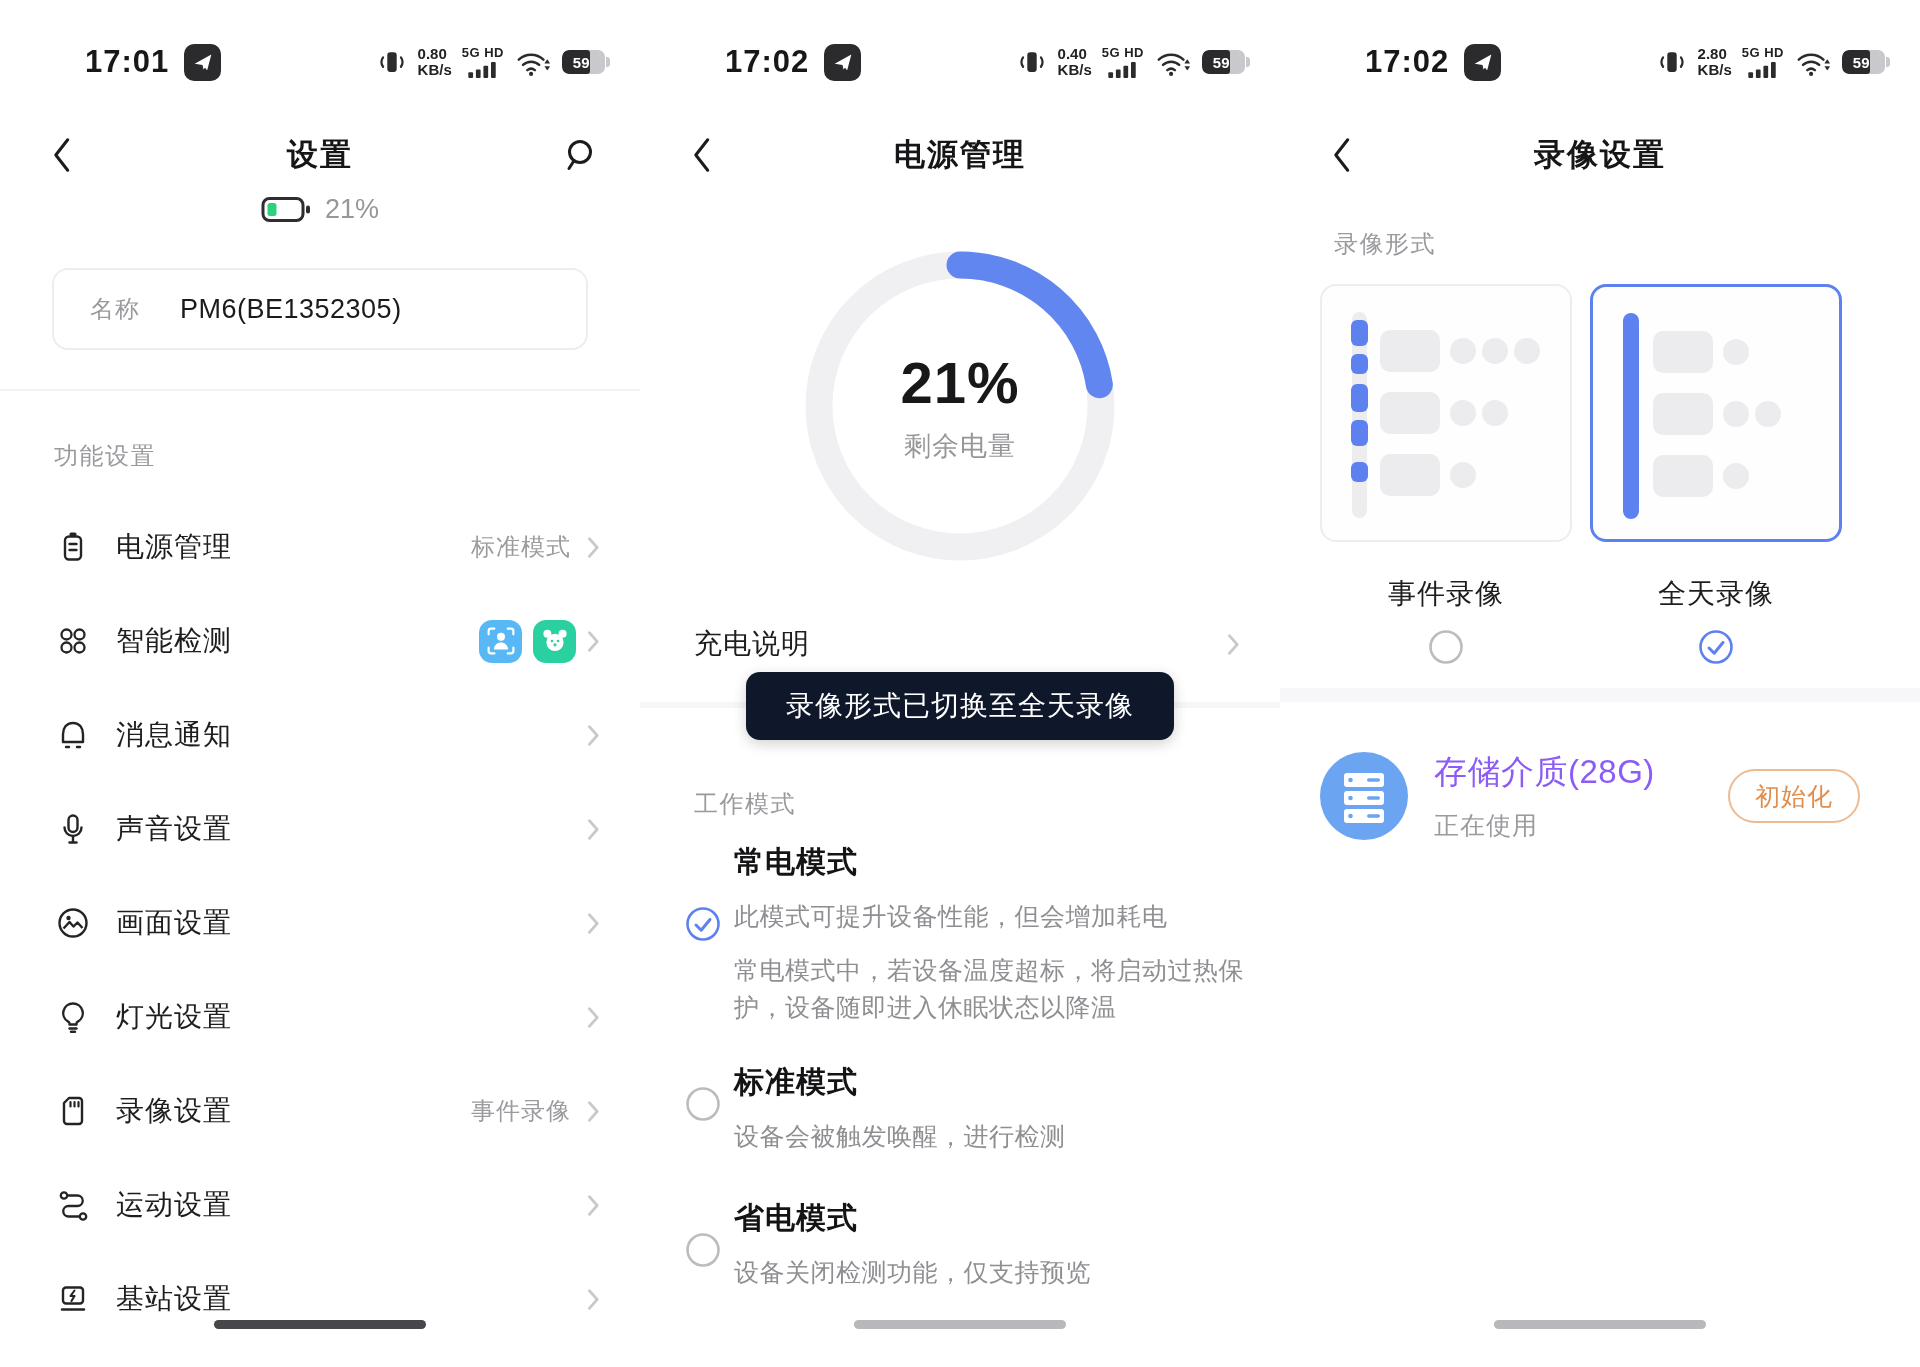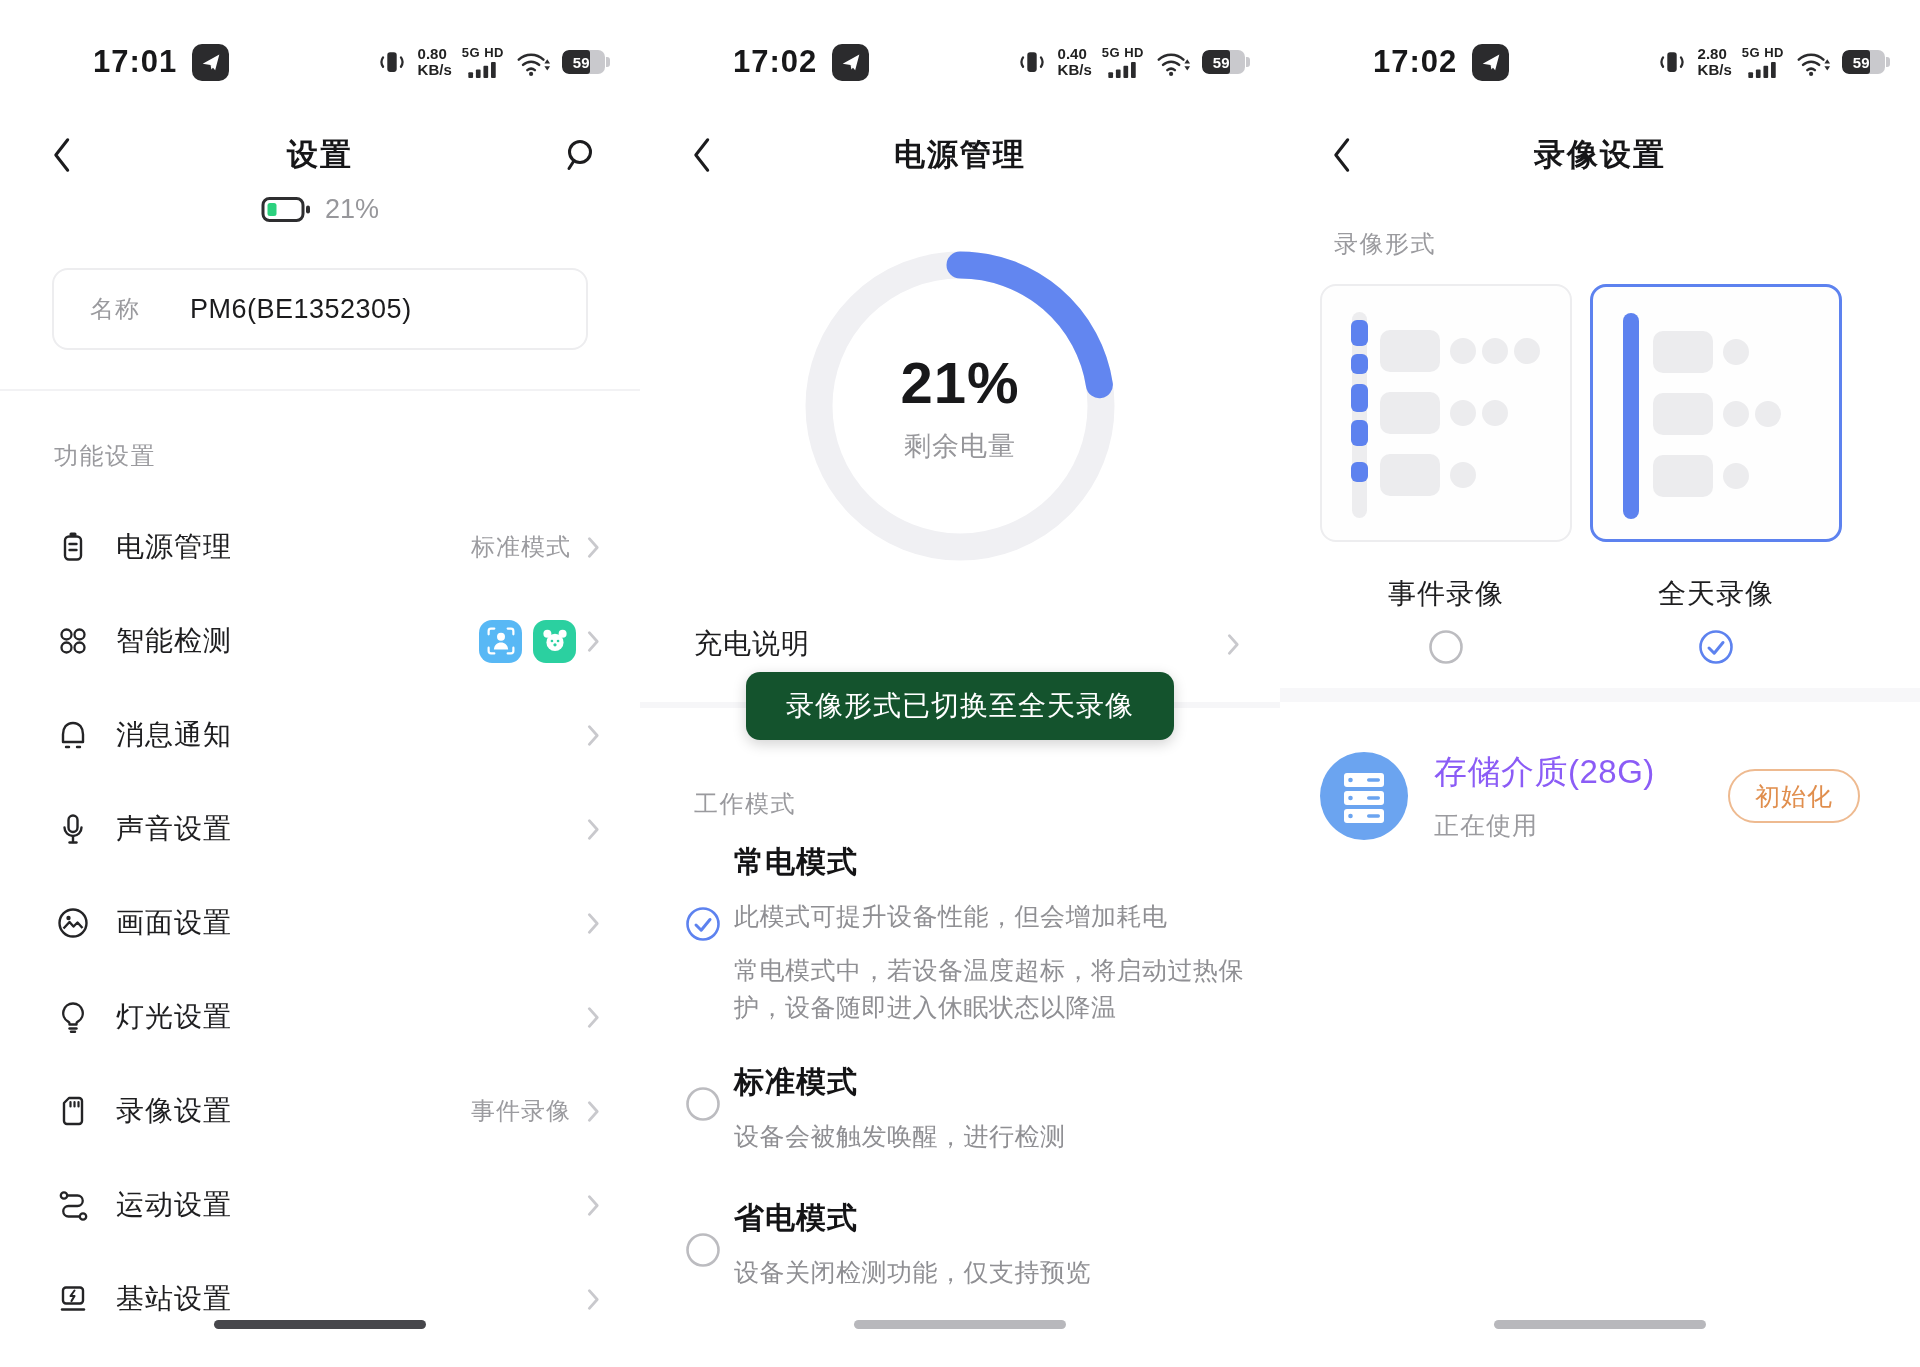--- a/index.html
+++ b/index.html
@@ -2,21 +2,21 @@
 <html><head>
 <meta charset="utf-8">
 <style>
   * { margin:0; padding:0; box-sizing:border-box; }
   html,body { width:1920px; height:1367px; background:#fff; }
   body { font-family:"Liberation Sans","DejaVu Sans",sans-serif; color:#1a1a1c; overflow:hidden; }
   .stage { display:flex; width:1920px; height:1367px; }
   .panel { position:relative; width:640px; height:1367px; background:#fff; overflow:hidden; flex:0 0 640px; }
 
   
-  .statusbar { position:absolute; top:38px; left:16px; right:0; height:48px; display:flex; align-items:center; padding:0 30px 0 77px; }
+  .statusbar { position:absolute; top:38px; left:8px; right:0; height:48px; display:flex; align-items:center; padding:0 30px 0 77px; }
   .time { font-size:31px; font-weight:700; letter-spacing:1px; color:#18181a; }
   .appicon { width:37px; height:37px; margin-left:15px; background:#2b2b2d; border-radius:10px; display:flex; align-items:center; justify-content:center; }
   .stat-right { margin-left:auto; display:flex; align-items:center; gap:10px; }
   .speed { display:flex; flex-direction:column; align-items:flex-start; font-size:15px; font-weight:700; line-height:16px; color:#222; }
   .net { display:flex; flex-direction:column; align-items:center; gap:2px; }
   .net-label { font-size:13px; font-weight:700; line-height:13px; color:#222; letter-spacing:0.5px; }
   .batt { display:flex; align-items:center; }
   .battpill { position:relative; width:43px; height:24px; border-radius:7px; background:#c9c9cd; overflow:hidden; }
   .battpill .bfill { position:absolute; left:0; top:0; bottom:0; width:64%; background:#2b2b2d; color:#fff; font-size:15px; font-weight:700; display:flex; align-items:center; justify-content:flex-end; border-radius:7px 3px 3px 7px; }
   .battnub { width:4px; height:10px; background:#c9c9cd; border-radius:0 3px 3px 0; margin-left:1px; }
@@ -25,21 +25,21 @@
   .navbar { position:absolute; top:124px; left:0; right:0; height:62px; display:flex; align-items:center; padding:0 42px 0 52px; }
   .nav-title { position:absolute; left:0; right:0; text-align:center; font-size:31px; font-weight:600; letter-spacing:2px; color:#161618; }
   .backbtn { z-index:2; display:flex; }
   .searchbtn { margin-left:auto; z-index:2; display:flex; }
 
   
   .p-battrow { position:absolute; top:194px; left:0; right:0; display:flex; justify-content:center; align-items:center; gap:14px; }
   .p-battrow .bpct { font-size:27px; color:#97979b; }
   .namecard { position:absolute; top:268px; left:52px; right:52px; height:82px; border:2px solid #ededef; border-radius:16px; display:flex; align-items:center; padding:0 36px; background:#fff; }
   .namecard .nlabel { font-size:24px; color:#9a9a9e; letter-spacing:1px; }
-  .namecard .nvalue { font-size:27px; color:#1b1b1d; margin-left:50px; letter-spacing:0.5px; }
+  .namecard .nvalue { font-size:27px; color:#1b1b1d; margin-left:40px; letter-spacing:0.5px; }
   .hr1 { position:absolute; top:389px; left:0; right:0; height:2px; background:#f2f2f4; }
   .seclabel { position:absolute; left:54px; font-size:24px; color:#9a9a9e; letter-spacing:1.5px;font-family:Liberation Serif, serif; }
   .p1-sec { top:440px; }
   .setlist { position:absolute; top:500px; left:0; right:0; list-style:none; }
   .setrow { height:94px; display:flex; align-items:center; padding:0 40px 0 54px; }
   .setrow .sicon { width:38px; display:flex; justify-content:center; }
   .setrow .slabel { font-size:28px; margin-left:24px; letter-spacing:1px; color:#1e1e20; }
   .spacer { flex:1; }
   .setrow .svalue { font-size:24px; color:#9b9b9f; margin-right:16px; letter-spacing:1px; }
   .badge { width:43px; height:43px; border-radius:13px; display:flex; align-items:center; justify-content:center; margin-right:11px; }
@@ -51,21 +51,21 @@
 
   
   .ringwrap { position:absolute; top:248px; left:50%; transform:translateX(-50%); width:316px; height:316px; }
   .ringwrap svg { position:absolute; inset:0; }
   .ringcenter { position:absolute; inset:0; display:flex; flex-direction:column; align-items:center; justify-content:center; gap:12px; }
   .ringpct { font-size:58px; font-weight:600; color:#18181a; letter-spacing:1px; }
   .ringcap { font-size:27px; color:#96969a; letter-spacing:1px; }
   .chargerow { position:absolute; top:612px; left:54px; right:40px; height:64px; display:flex; align-items:center; }
   .chargerow .clabel { font-size:28px; letter-spacing:1px; color:#1e1e20; }
   .hr2 { position:absolute; top:702px; left:0; right:0; height:6px; background:#f6f6f8; }
-  .toast { position:absolute; top:672px; left:50%; transform:translateX(-50%); height:68px; background:#14532d; border-radius:14px; color:#fff; font-size:28px; letter-spacing:1px; display:flex; align-items:center; padding:0 40px; white-space:nowrap; z-index:6; box-shadow:0 4px 14px rgba(0,0,0,0.18); }
+  .toast { position:absolute; top:672px; left:50%; transform:translateX(-50%); height:68px; background:#0f172a; border-radius:14px; color:#fff; font-size:28px; letter-spacing:1px; display:flex; align-items:center; padding:0 40px; white-space:nowrap; z-index:6; box-shadow:0 4px 14px rgba(0,0,0,0.18); }
   .p2-sec { top:760px;margin-top:28px; }
   .mode { position:absolute; left:0; right:46px; }
   .mode .radio { position:absolute; left:45px; display:flex; }
   .mode .mtitle { position:absolute; left:94px; top:0; font-size:30px; font-weight:600; letter-spacing:1px; color:#141416; }
   .mode .mdesc { position:absolute; left:94px; top:58px; font-size:25px; color:#8f8f93; letter-spacing:0.5px; white-space:nowrap; }
   .mode .mnote { position:absolute; left:94px; top:110px; width:512px; font-size:25px; color:#8f8f93; line-height:37px; letter-spacing:0.5px; }
   .m1 { top:842px; } .m1 .radio { top:64px; }
   .m2 { top:1062px; } .m2 .radio { top:24px; }
   .m3 { top:1198px; } .m3 .radio { top:34px; }
 

